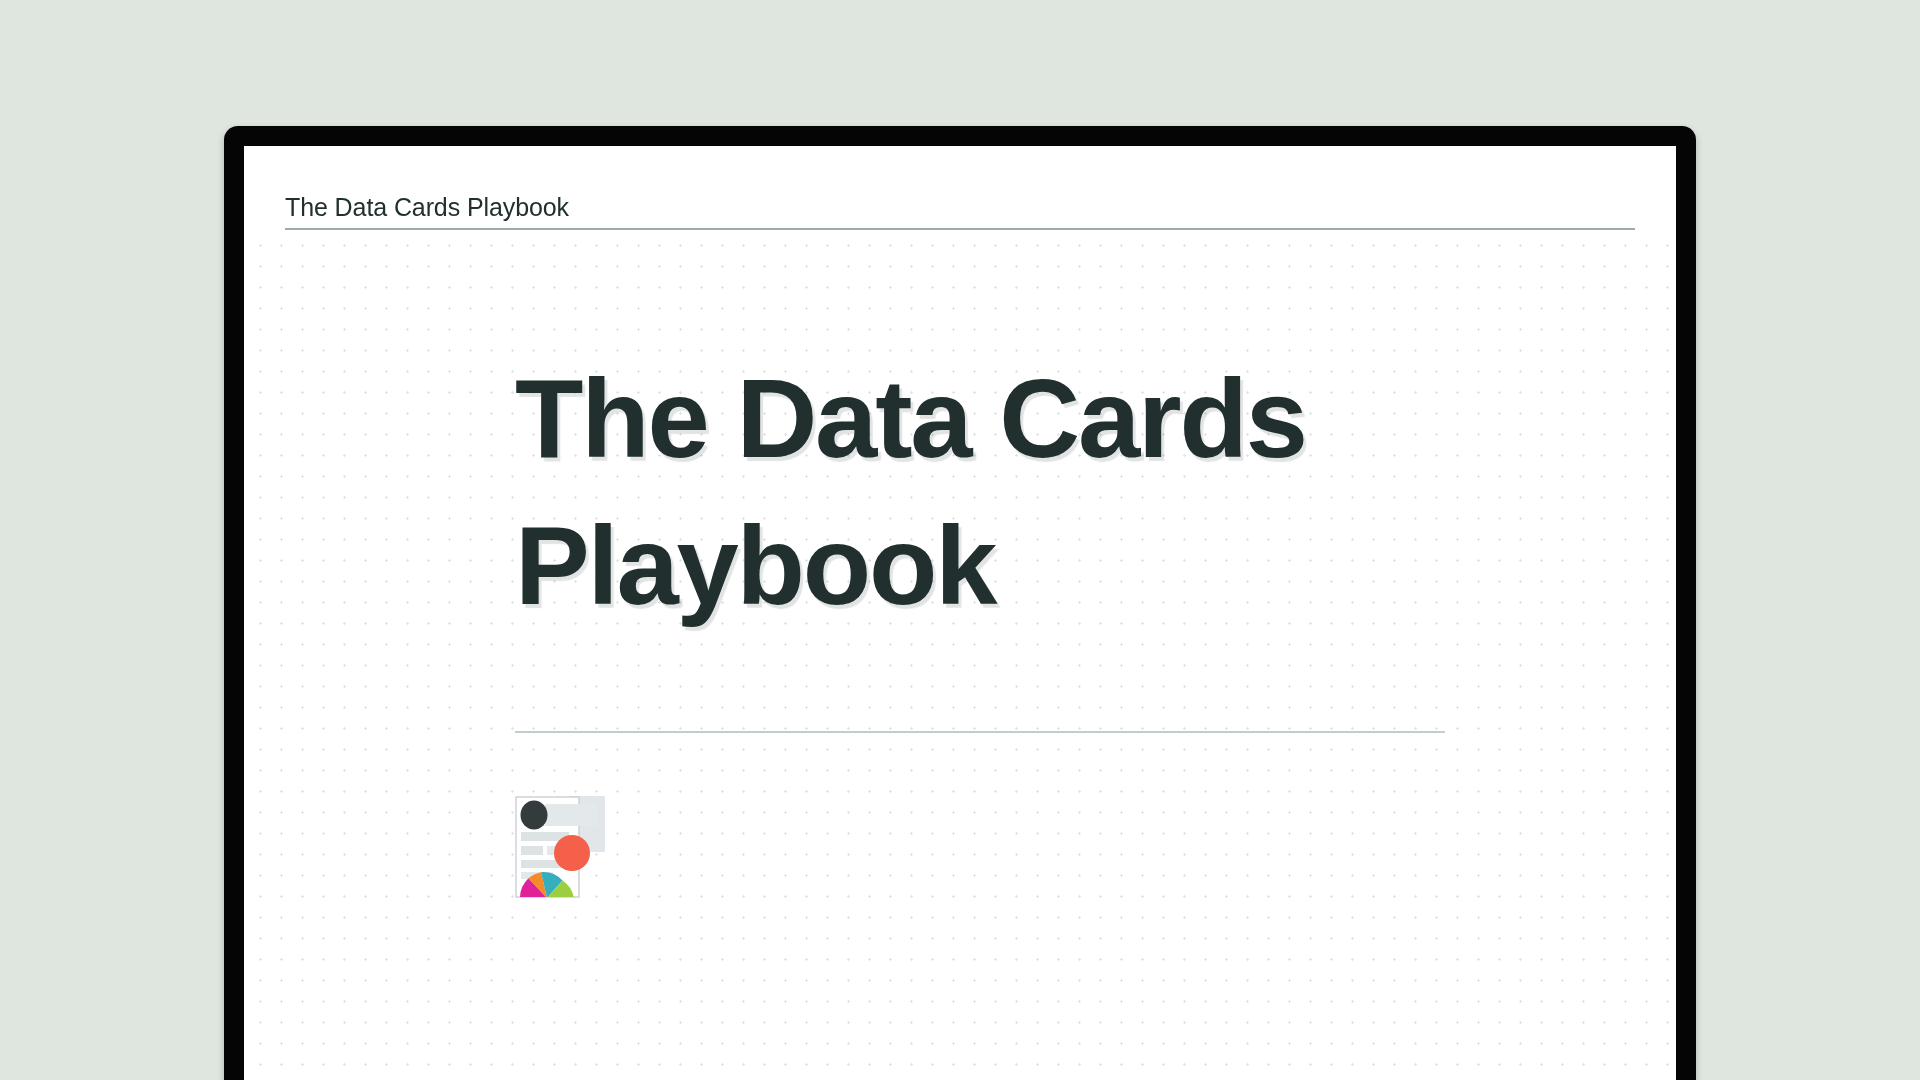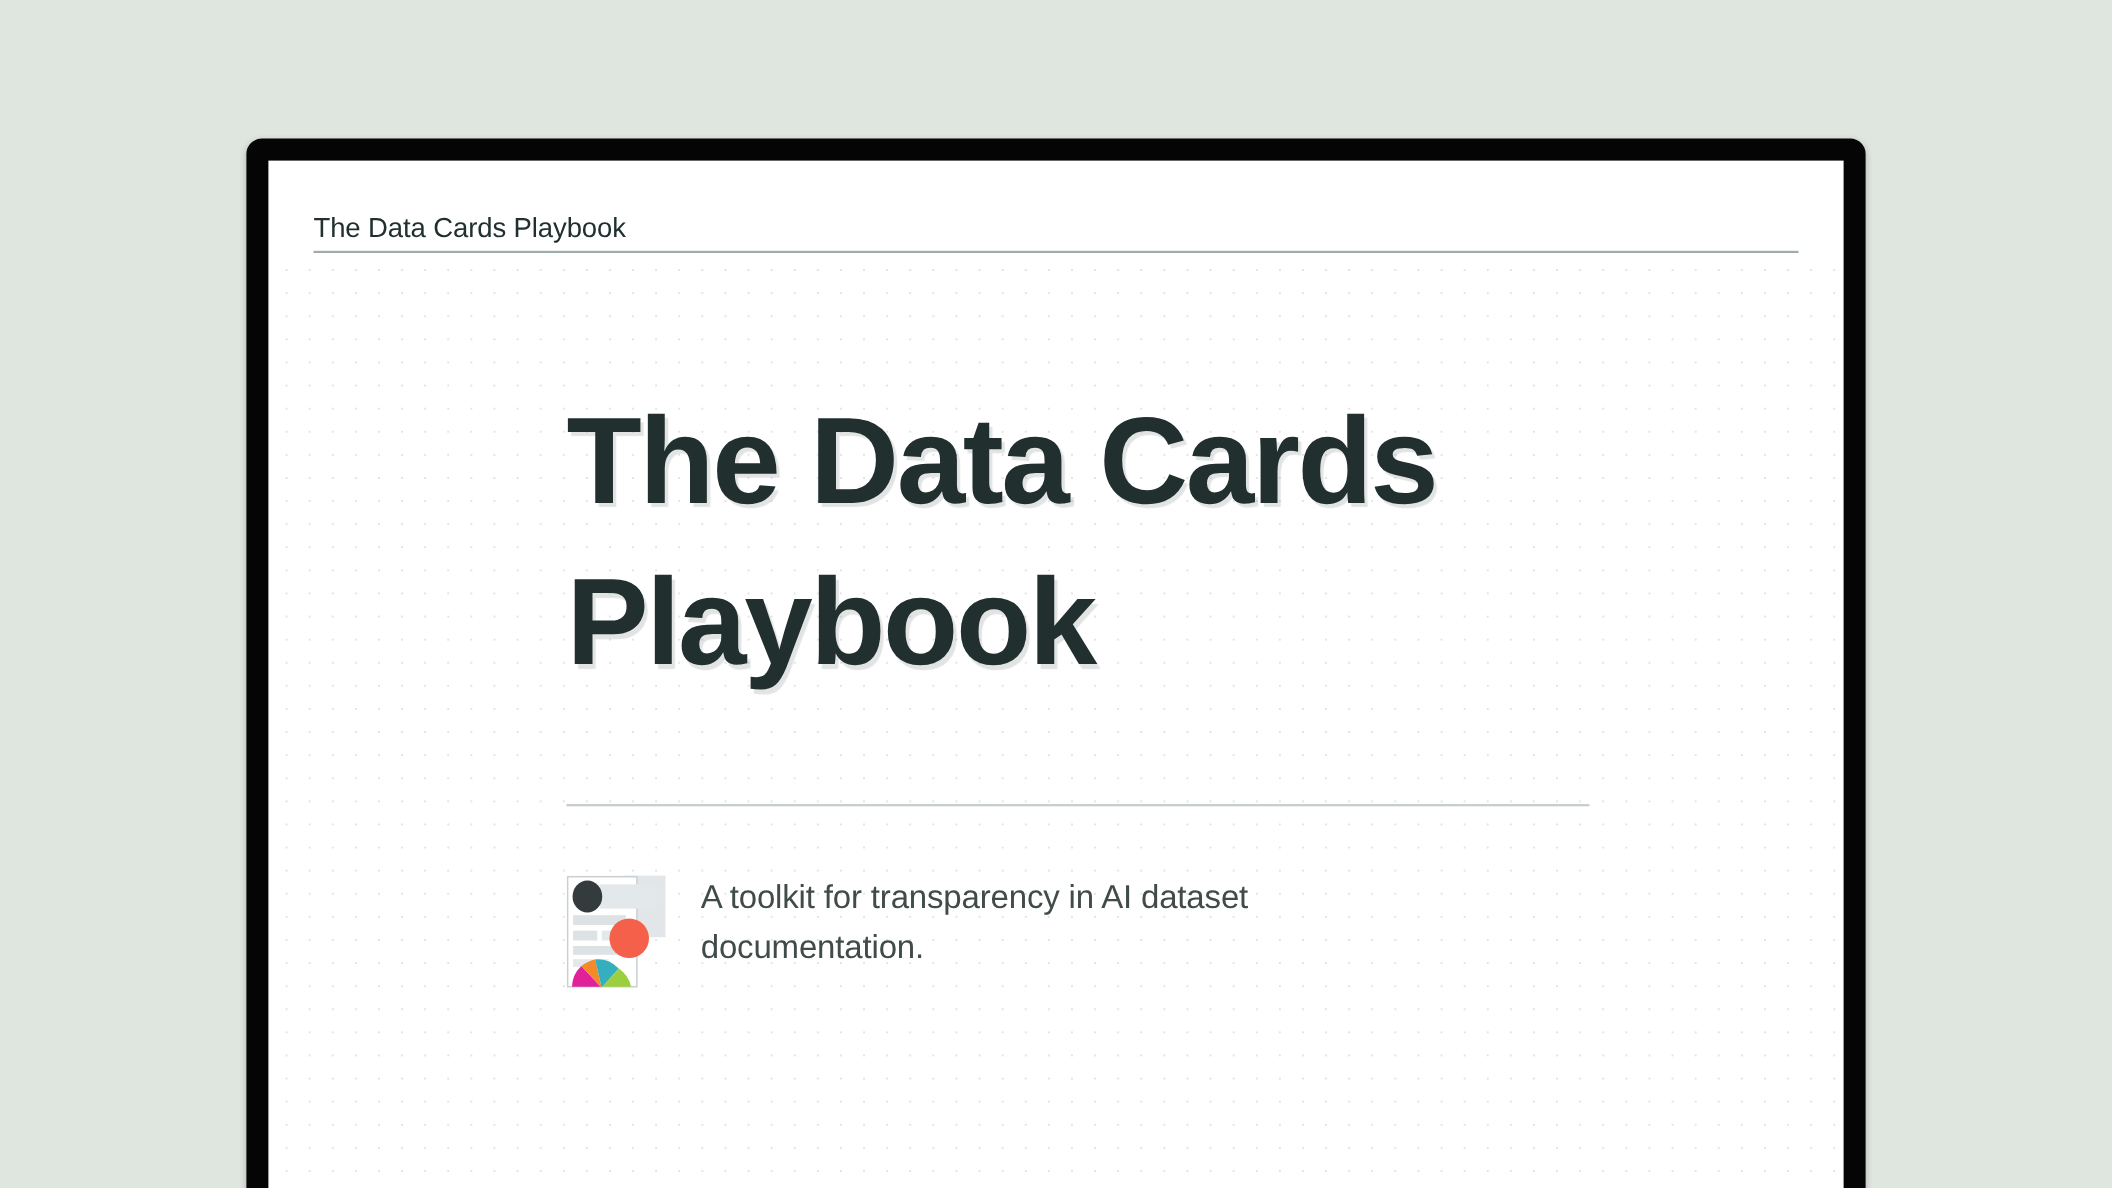--- a/index.html
+++ b/index.html
@@ -211,18 +211,17 @@
               <path d="M5 104 A27 27 0 0 1 13.5 84.2 L32 104 Z" fill="#e0219a"></path>
               <path d="M13.5 84.2 A27 27 0 0 1 26 78.2 L32 104 Z" fill="#f68a28"></path>
               <path d="M26 78.2 A27 27 0 0 1 47.5 86.5 L32 104 Z" fill="#35aebd"></path>
               <path d="M47.5 86.5 A27 27 0 0 1 59 104 L32 104 Z" fill="#9ccf3f"></path>
             </g>
 
             <circle cx="57" cy="59" r="18" fill="#f4604a"></circle>
           </svg>
         </div>
 
-        <p id="hero-tagline">A toolkit for transparency in AI dataset documentation.</p>
       </div>
     </section>
 
   </div>
 </div>
 
 </body></html>

